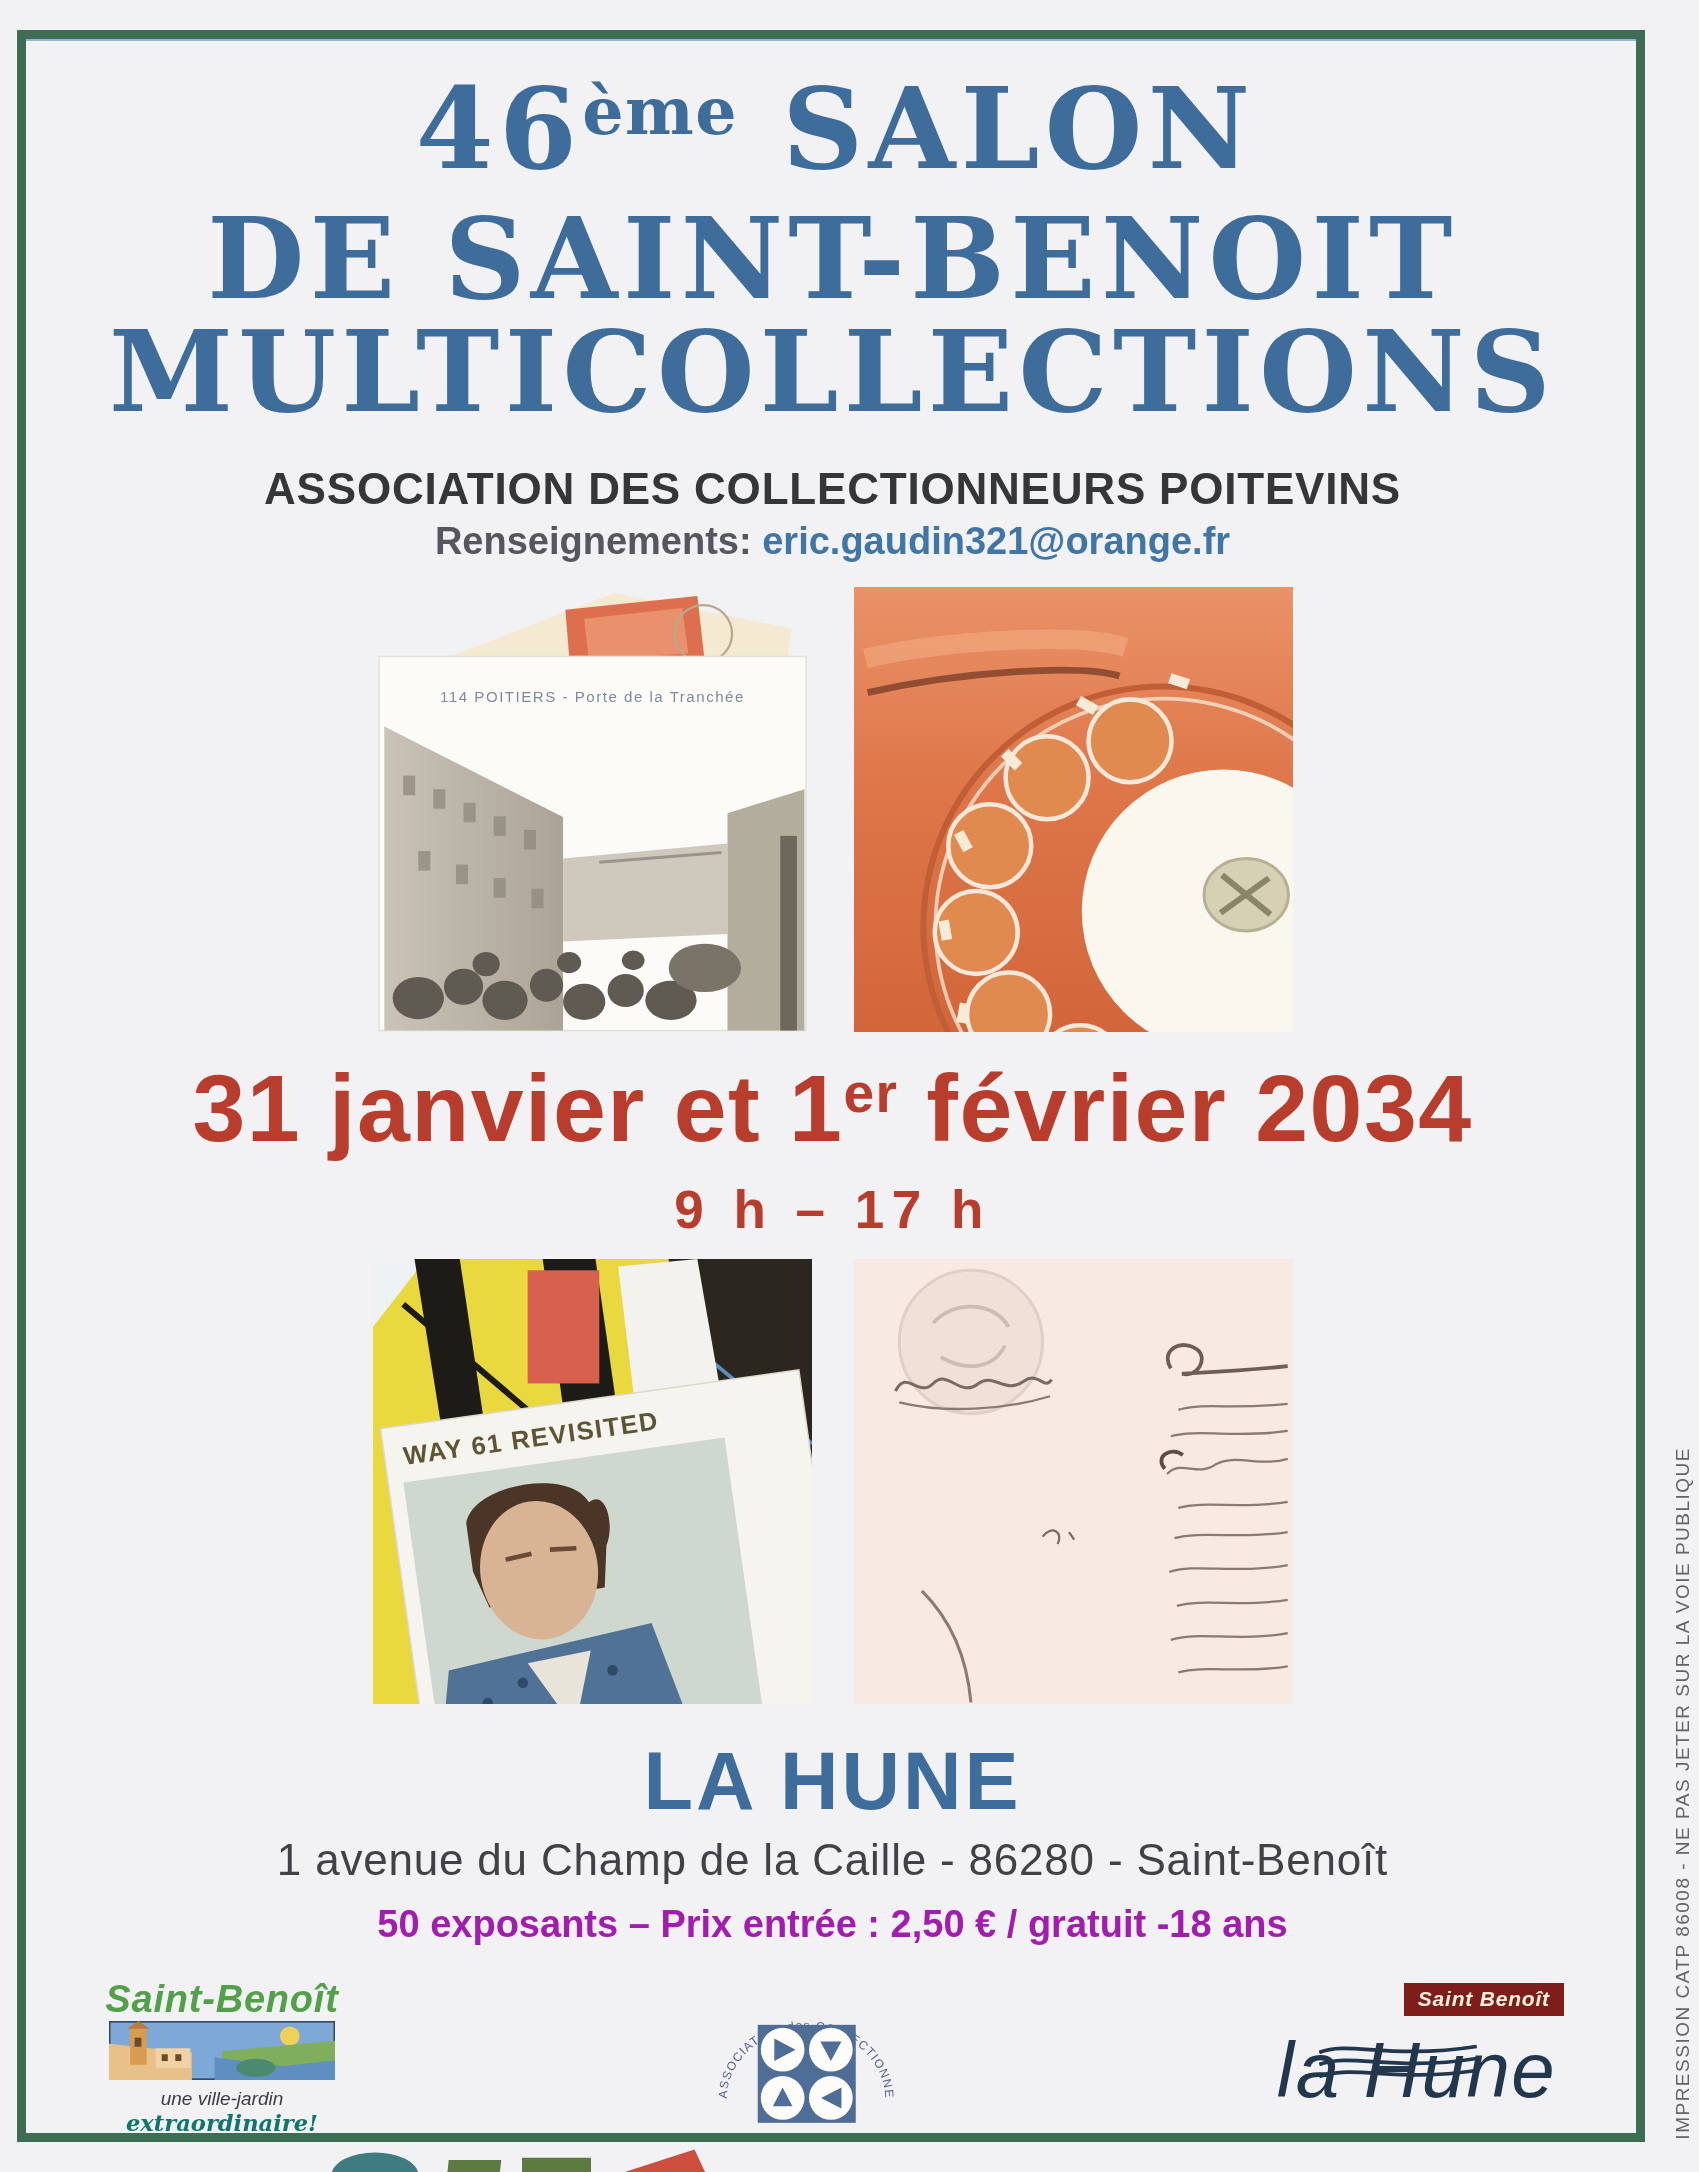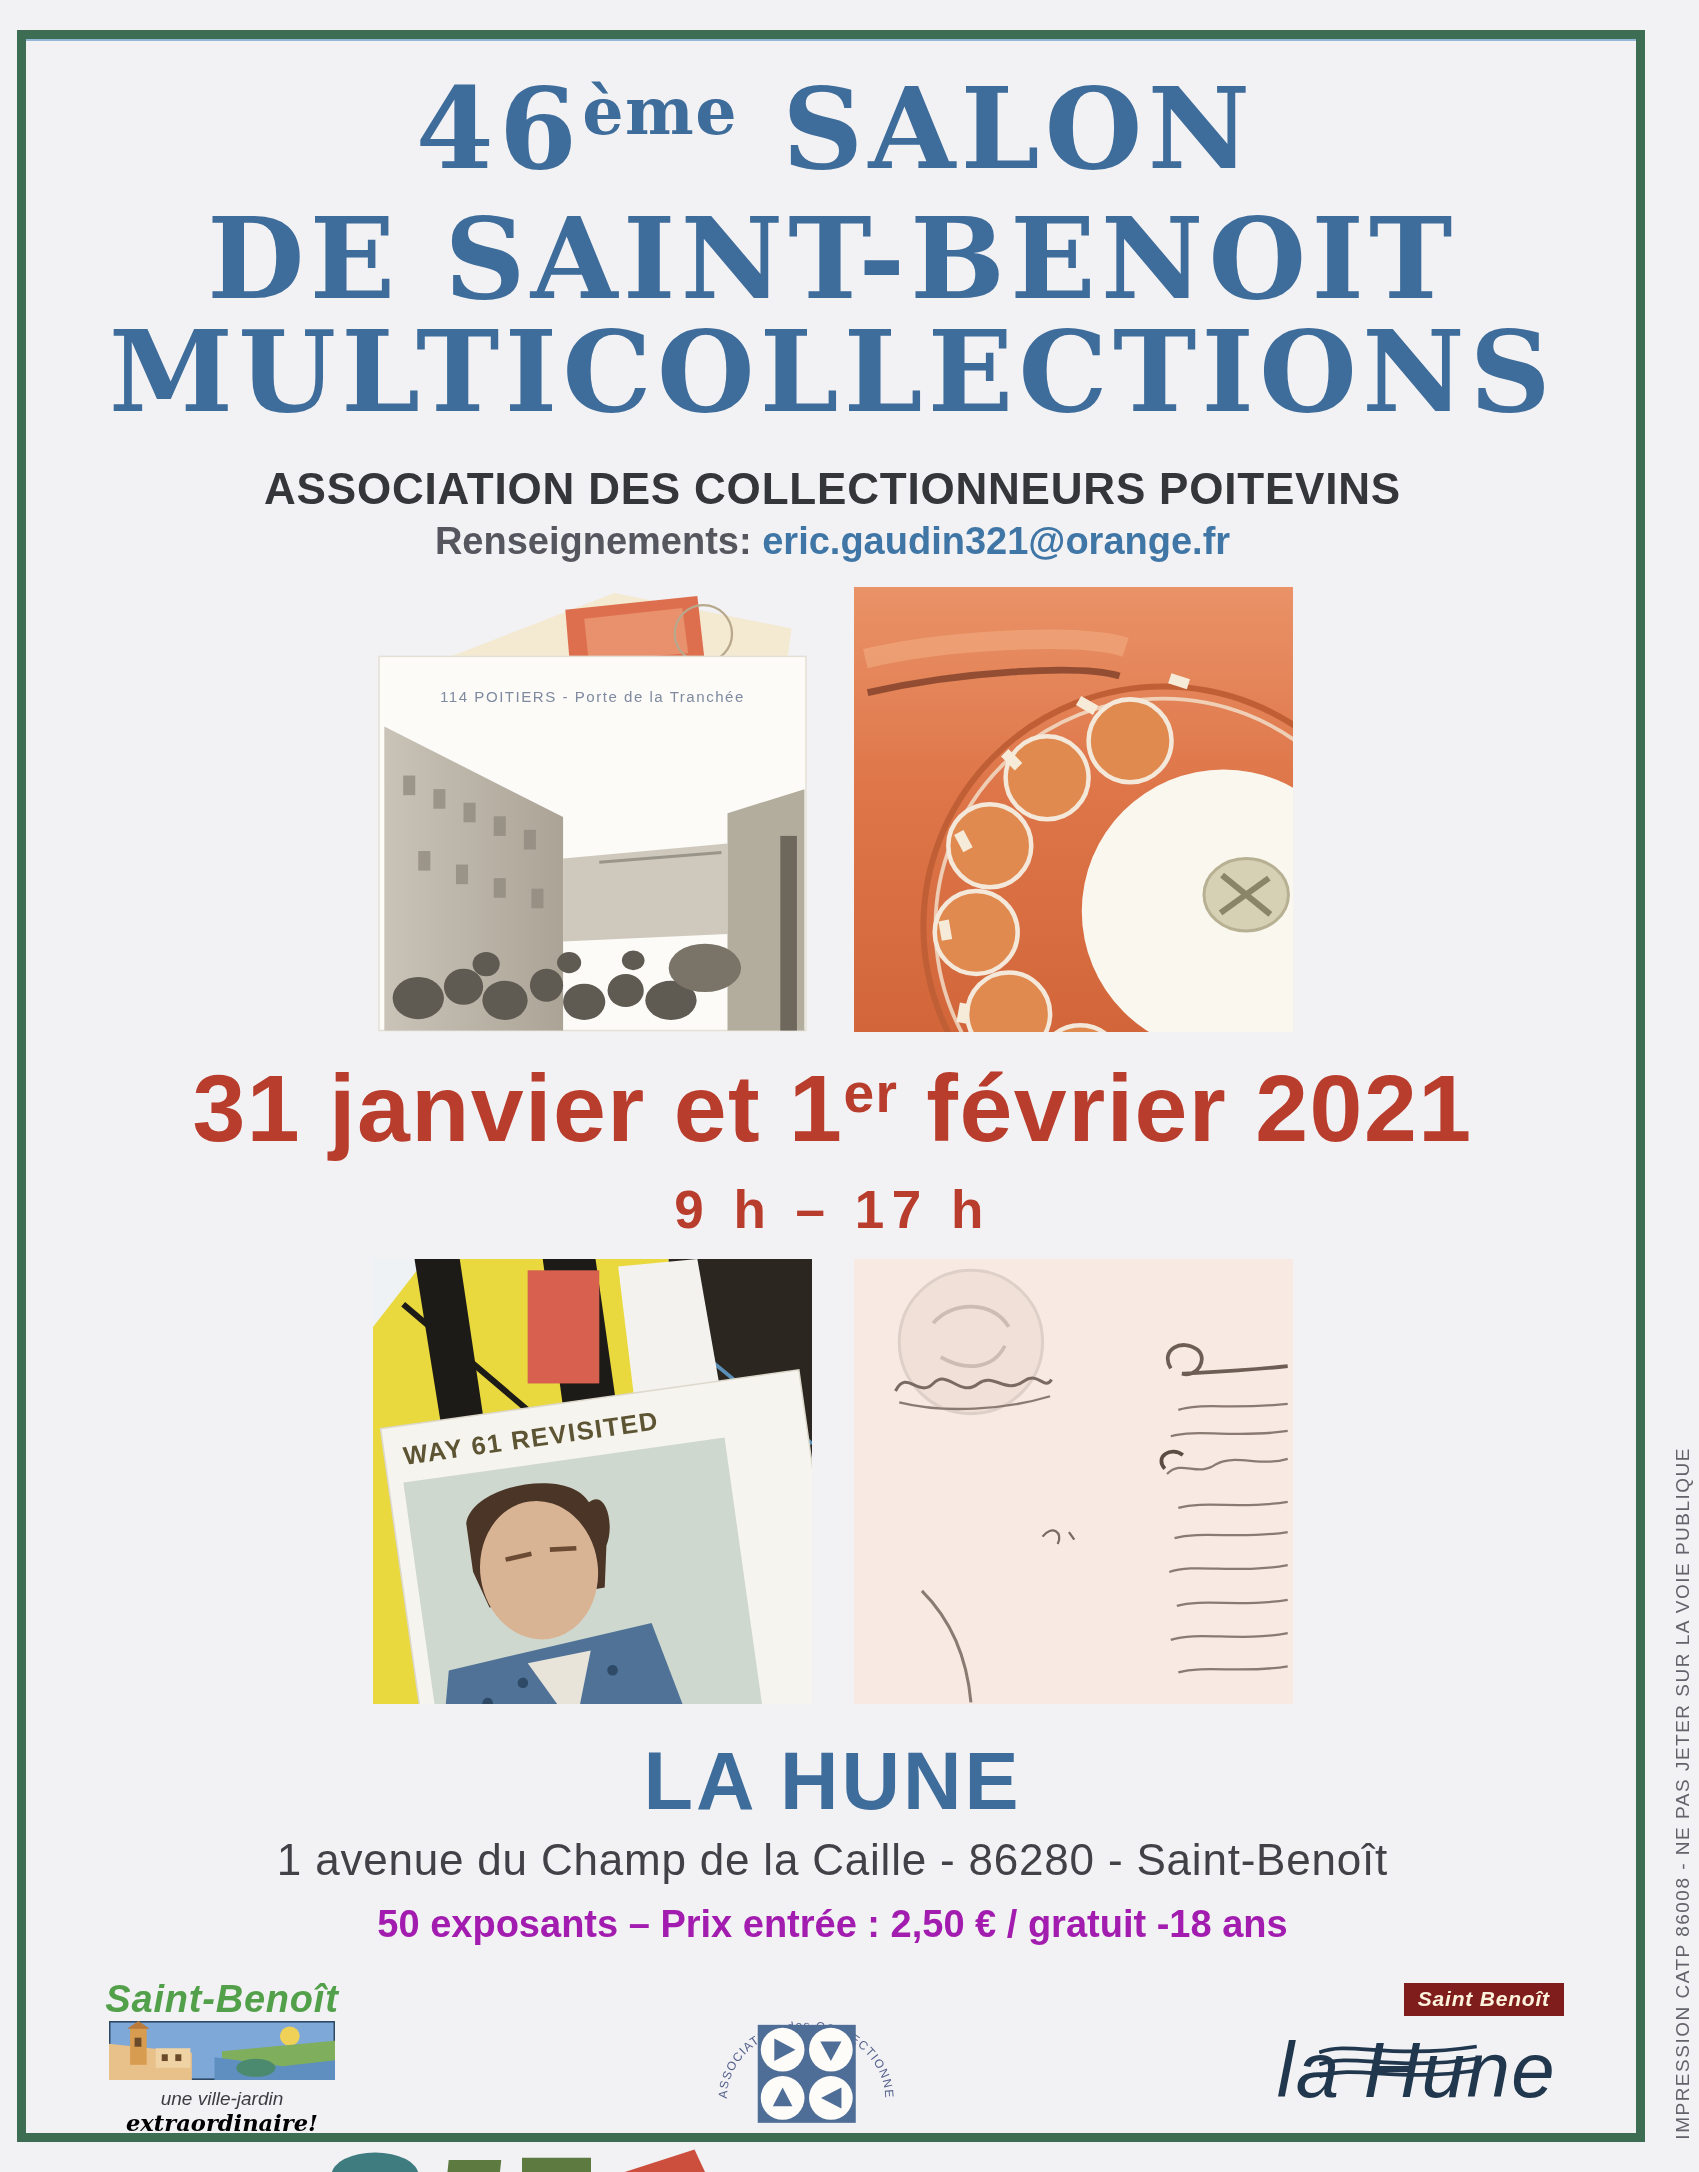--- a/index.html
+++ b/index.html
@@ -56,21 +56,21 @@
     margin-top:18px; color:#a21caf; font-weight:bold; font-size:38px; white-space:nowrap;
   }
   .logo-row{
     margin:32px auto 0 auto; width:1492px; height:160px;
     display:flex; justify-content:space-between; 
   }
   
   .sb-logo{ width:271px; text-align:center; }
   .sb-name{ color:#53a04b; font-weight:bold; font-style:italic; font-size:38px; letter-spacing:0.8px;}
   .sb-tagline{ margin-top:4.5px; color:#3c3c44; font-size:19px; font-style:italic;}
-  .sb-tagline .script{ font-family:"DejaVu Serif",serif; font-weight:bold; font-style:italic; font-size:22.6px; color:#000000;}
+  .sb-tagline .script{ font-family:"DejaVu Serif",serif; font-weight:bold; font-style:italic; font-size:22.6px; color:#0f766e;}
   
   .lh-logo{ position:relative; width:324px; height:151px; }
   .lh-tag{
     position:absolute; right:15px; top:4.5px; background:#7f1d1d;
     color:#fdf3dd; font-style:italic; font-weight:bold; font-size:21px;
     padding:4.5px 13.6px; letter-spacing:0.8px;
   }
   .lh-name{
     position:absolute; left:0; bottom:13.6px; width:100%;
     color:#20374e; font-style:italic; font-size:78px; letter-spacing:1.5px; text-align:center;
@@ -193,21 +193,21 @@
             <rect x="296" y="150" width="26" height="14" transform="rotate(30 309 157)"></rect>
             <rect x="196" y="222" width="26" height="14" transform="rotate(45 209 229)"></rect>
             <rect x="132" y="330" width="26" height="14" transform="rotate(62 145 337)"></rect>
             <rect x="108" y="448" width="26" height="14" transform="rotate(80 121 455)"></rect>
             <rect x="132" y="558" width="26" height="14" transform="rotate(100 145 565)"></rect>
           </g>
         </svg>
       </div>
     </div>
 
-    <div class="date-line"><span>31 janvier et 1</span><span class="sup">er</span><span> février 2021</span></div>
+    <div class="date-line"><span>31 janvier et 1</span><span class="sup">er</span><span> février 2034</span></div>
     <div class="hours">9 h – 17 h</div>
 
     <div class="photo-grid" style="margin-top:19.6px;">
 
       <div class="photo">
         <svg width="439" height="445" viewBox="0 0 582 590">
           <rect x="0" y="0" width="392" height="590" fill="#e9d93e"></rect>
           <polygon points="0,0 70,0 0,90" fill="#eef2f4"></polygon>
           <rect x="392" y="0" width="190" height="590" fill="#2b2620"></rect>
           <rect x="392" y="440" width="190" height="150" fill="#2f4f86"></rect>

